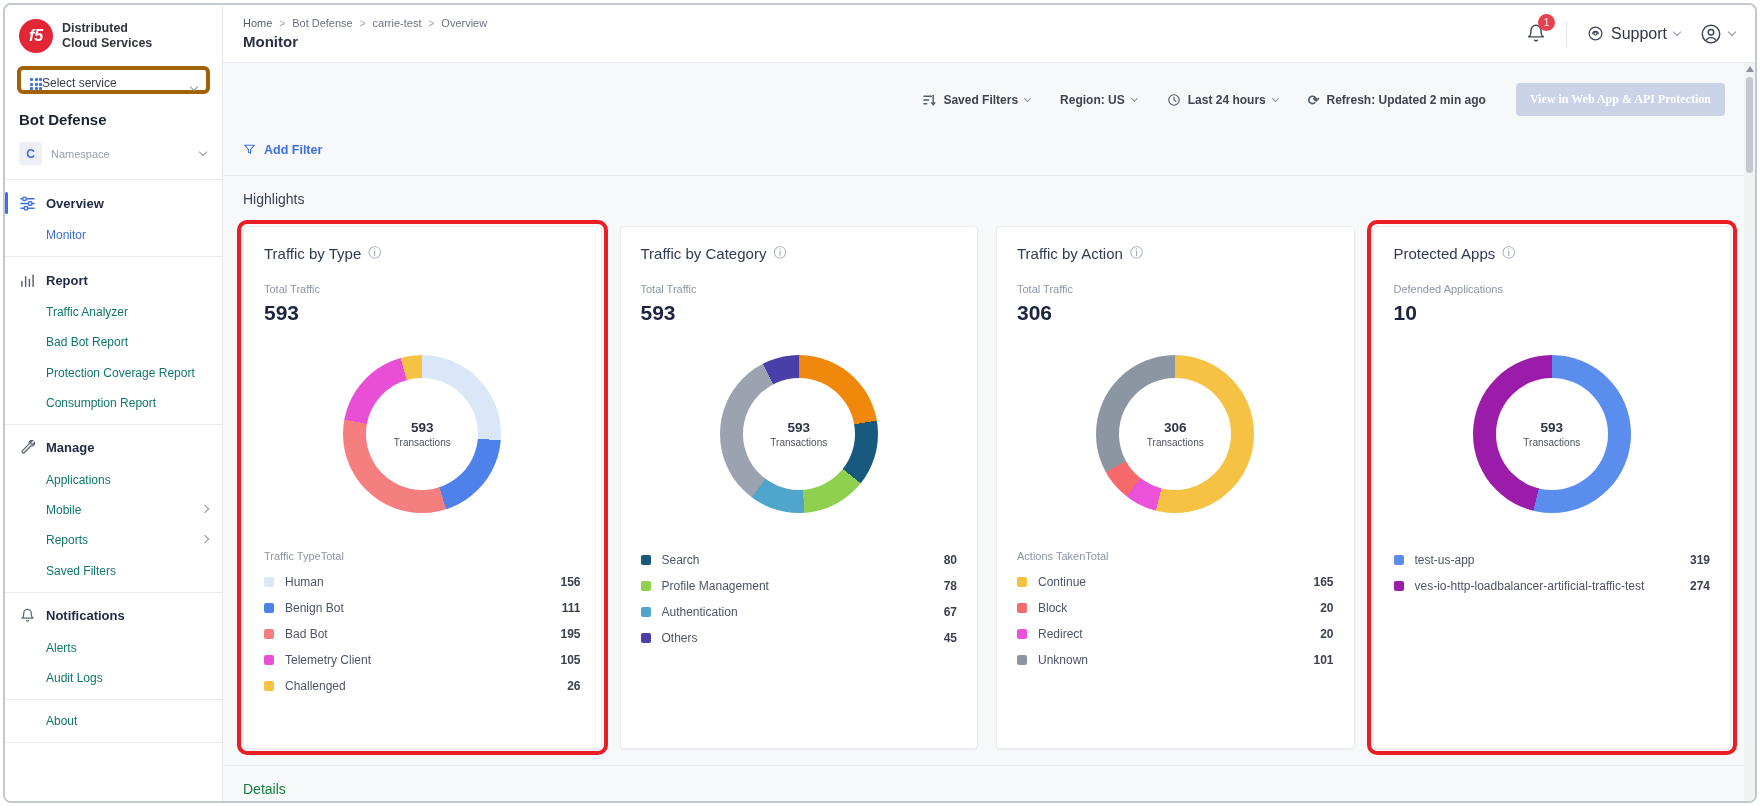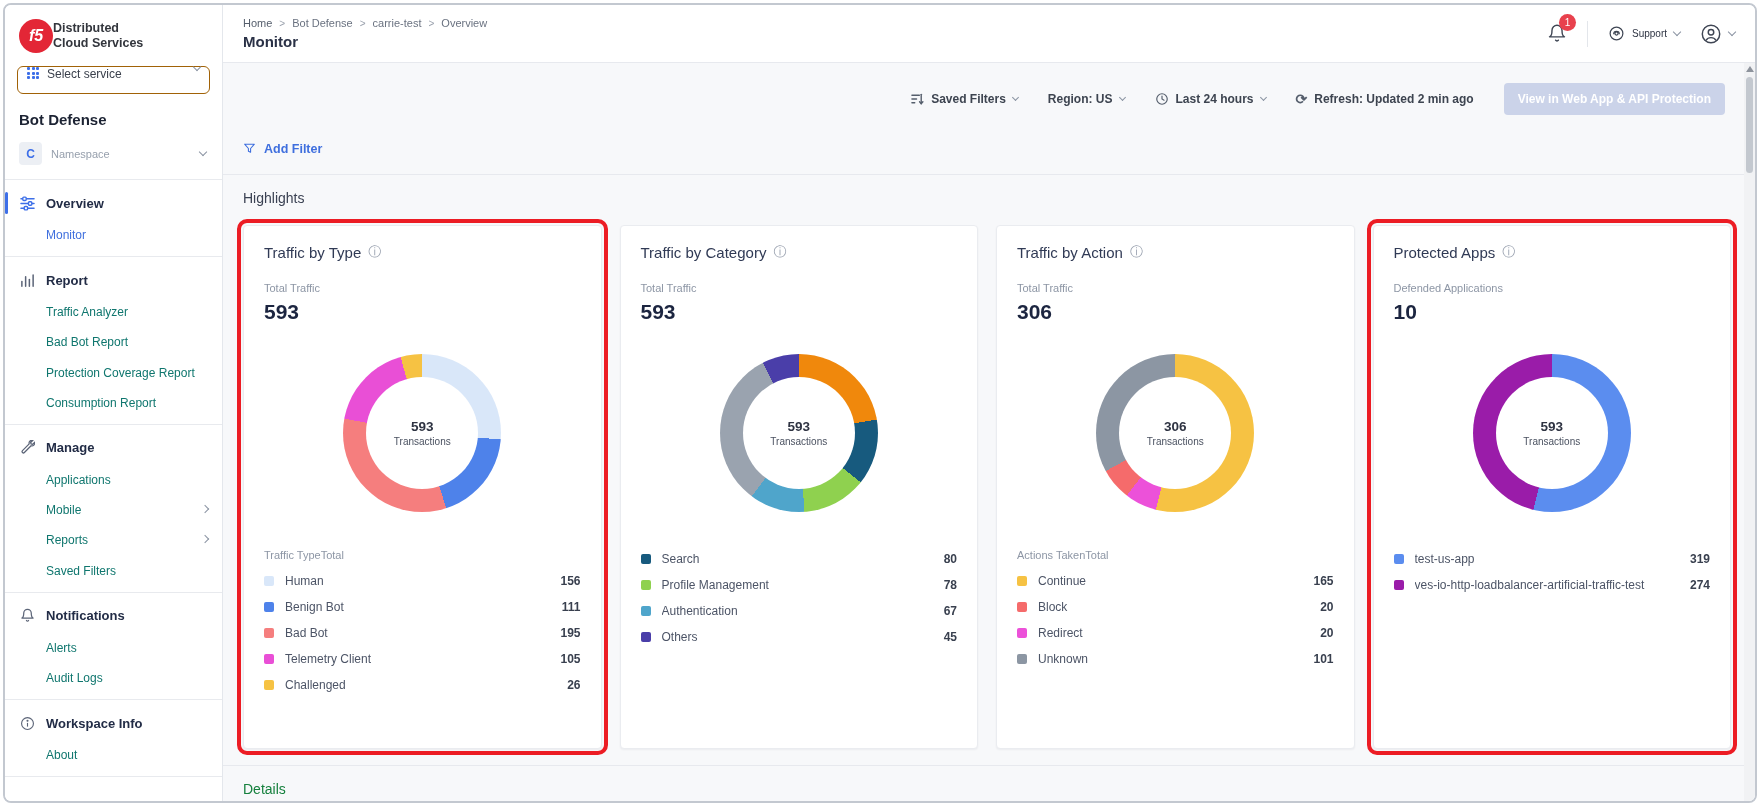--- a/index.html
+++ b/index.html
@@ -2,24 +2,24 @@
 <html><head>
 <meta charset="utf-8">
 <style>
   * { margin:0; padding:0; box-sizing:border-box; }
   html,body { background:#fff; }
   body { width:1760px; height:806px; font-family:"Liberation Sans", sans-serif; position:relative; overflow:hidden; }
   .frame { position:absolute; inset:3px; border:2px solid #c3c8d0; border-radius:8px; overflow:hidden; display:flex; background:#fff; }
 
   
   .sidebar { width:218px; flex-shrink:0; background:#fff; border-right:1px solid #e4e7ec; padding-top:14px; overflow:hidden; display:flex; flex-direction:column; }
-  .logo-row { display:flex; align-items:center; padding:0 14px; }
+  .logo-row { display:flex; align-items:center; gap:9px; padding:0 14px; }
   .f5-ball { width:34px; height:34px; border-radius:50%; background:#E32636; color:#fff; display:flex; align-items:center; justify-content:center; font-weight:bold; font-style:italic; font-size:16px; flex-shrink:0; }
   .brand { font-size:12.5px; font-weight:bold; color:#33363d; line-height:1.2; }
-  .select-service { margin:13px 12px 0; height:28px; border:1px solid #a16207; border-radius:6px; display:flex; align-items:flex-start; gap:8px; padding:0 9px; background:#fff; cursor:pointer; }
+  .select-service { margin:13px 12px 0; height:28px; border:4px solid #a16207; border-radius:6px; display:flex; align-items:flex-end; padding:0 9px; background:#fff; cursor:pointer; }
   .select-service .lbl { flex:1; font-size:12px; color:#3a404c; }
   .grid-icon { display:grid; grid-template-columns:repeat(3,3px); grid-gap:1.5px; }
   .grid-icon i { width:3px; height:3px; background:#3D6FE8; border-radius:1px; }
   .product-title { margin:17px 14px 0; font-size:15px; font-weight:bold; color:#1c2333; }
   .ns-row { margin:14px 14px 0; display:flex; align-items:center; position:relative; }
   .ns-avatar { width:23px; height:23px; background:#eceff4; border-radius:4px; color:#3D6FE8; font-size:12px; font-weight:bold; display:flex; align-items:center; justify-content:center; }
   .ns-label { margin-left:9px; font-size:11px; color:#97a0ad; }
   .chev { display:inline-block; width:6px; height:6px; border-right:1.5px solid #8a93a2; border-bottom:1.5px solid #8a93a2; transform:rotate(45deg); margin-top:-3px; }
   .chev.right { transform:rotate(-45deg); }
   .ns-row .chev { position:absolute; right:2px; }
@@ -39,33 +39,33 @@
   .topbar { height:58px; background:#fff; border-bottom:1px solid #e7e9ee; display:flex; align-items:center; padding:0 20px; flex-shrink:0; }
   .crumb-block { flex:1; }
   .breadcrumb { display:flex; align-items:center; gap:7px; font-size:11px; color:#6a7280; }
   .breadcrumb .bc-item.home { color:#555e6c; }
   .bc-sep { color:#9aa1ad; font-size:10px; }
   .page-title { font-size:15px; font-weight:600; color:#2a3146; margin-top:4px; }
   .top-actions { display:flex; align-items:center; }
   .bell-wrap { position:relative; cursor:pointer; }
   .badge { position:absolute; top:-9px; right:-9px; min-width:17px; height:17px; border-radius:9px; background:#E8414D; color:#fff; font-size:10px; display:flex; align-items:center; justify-content:center; padding:0 4px; }
   .v-sep { width:1px; height:26px; background:#e3e6eb; margin:0 20px; }
-  .support { display:flex; align-items:center; gap:7px; font-size:10px; color:#2f3544; cursor:pointer; }
+  .support { display:flex; align-items:center; gap:7px; font-size:16px; color:#2f3544; cursor:pointer; }
   .avatar-wrap { display:flex; align-items:center; gap:7px; margin-left:20px; cursor:pointer; }
 
   .content { flex:1; background:#f7f8fa; position:relative; overflow:hidden; display:flex; flex-direction:column; }
   .scrollbar { position:absolute; right:0; top:0; bottom:0; width:11px; background:#f1f2f4; z-index:5; }
   .scroll-up { position:absolute; top:3px; left:2px; width:0; height:0; border-left:4px solid transparent; border-right:4px solid transparent; border-bottom:6px solid #8d939c; }
   .scroll-thumb { position:absolute; top:14px; left:2px; width:7px; height:96px; background:#c3c8cf; border-radius:4px; cursor:pointer; }
 
   .toolbar { display:flex; align-items:center; justify-content:flex-end; padding:20px 30px 0 0; gap:30px; font-size:12px; font-weight:600; color:#3d4450; flex-shrink:0; }
   .tb-item { display:flex; align-items:center; gap:7px; cursor:pointer; }
   .tb-item .chev { width:5px; height:5px; }
   .refresh-glyph { font-size:14px; color:#555e6c; }
-  .view-btn { background:#CBD3E9; color:#fff; border:none; border-radius:4px; padding:9px 14px; font-size:12px; font-weight:600; font-family:Liberation Sans, sans-serif; cursor:default; }
+  .view-btn { background:#CBD3E9; color:#fff; border:none; border-radius:4px; padding:9px 14px; font-size:12px; font-weight:600; font-family:Liberation Serif, serif; cursor:default; }
 
   .addfilter-row { padding:26px 0 15px 20px; border-bottom:1px solid #e7e9ee; flex-shrink:0; }
   .addfilter { display:inline-flex; align-items:center; gap:8px; color:#3F6FDE; font-size:12.5px; font-weight:600; cursor:pointer; }
   .section-title { padding:15px 20px 13px; font-size:14px; color:#3a4152; flex-shrink:0; }
 
   .cards { display:flex; gap:18px; padding:6px 24px 0 20px; flex:1; min-height:0; }
   .card { flex:1; background:#fff; border:1px solid #eaecf0; border-radius:4px; box-shadow:0 1px 2px rgba(16,24,40,.05); padding:17px 20px 14px; display:flex; flex-direction:column; min-width:0; }
   .card.hl { outline:4px solid #EC1C24; outline-offset:2px; }
   .card-title-row { display:flex; align-items:center; gap:7px; font-size:15px; color:#303a55; }
   .info-glyph { color:#99a1af; font-size:13px; cursor:pointer; }
@@ -202,30 +202,20 @@
             <span>Notifications</span>
           </div>
           <div class="sub">
             <span class="s-lbl">Alerts</span>
           </div>
           <div class="sub">
             <span class="s-lbl">Audit Logs</span>
           </div>
         </div>
         <div class="sec">
-          <div class="sec-head">
-            <span class="icn">
-              <svg width="15" height="15" viewBox="0 0 24 24" fill="none" stroke="currentColor" stroke-width="1.8">
-                <circle cx="12" cy="12" r="9.5"></circle>
-                <line x1="12" y1="11" x2="12" y2="17"></line>
-                <circle cx="12" cy="7.5" r="0.8" fill="currentColor"></circle>
-              </svg>
-            </span>
-            <span>Workspace Info</span>
-          </div>
           <div class="sub">
             <span class="s-lbl">About</span>
           </div>
         </div>
       </nav>
   </aside>
 
   <div class="main">
     <div class="topbar">
       <div class="crumb-block">

